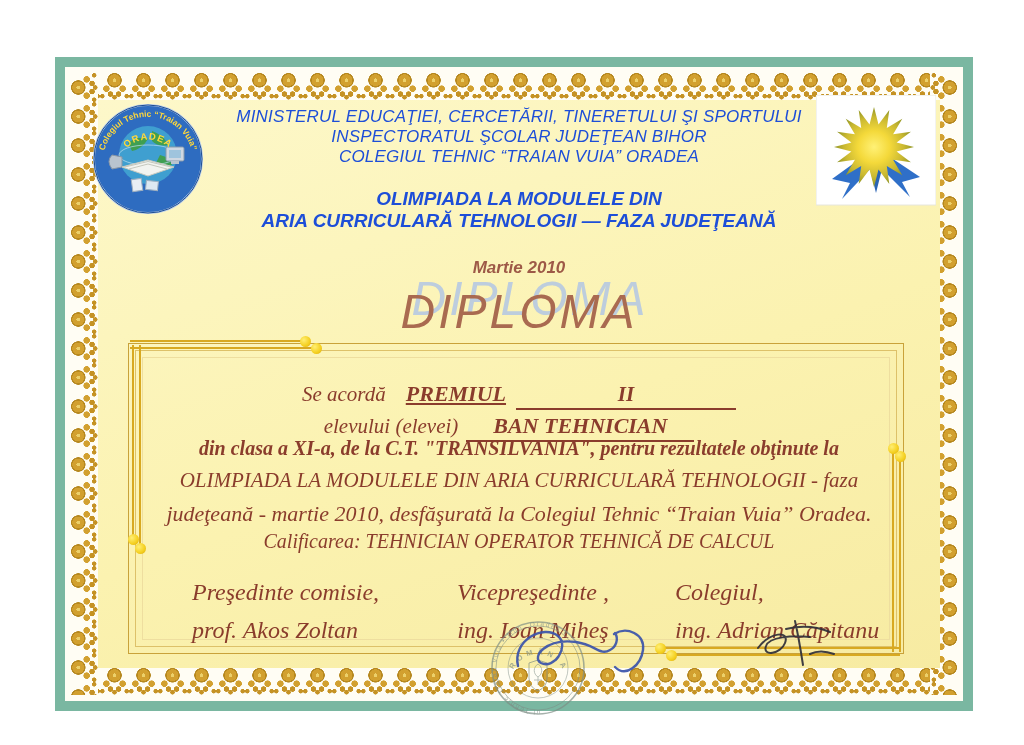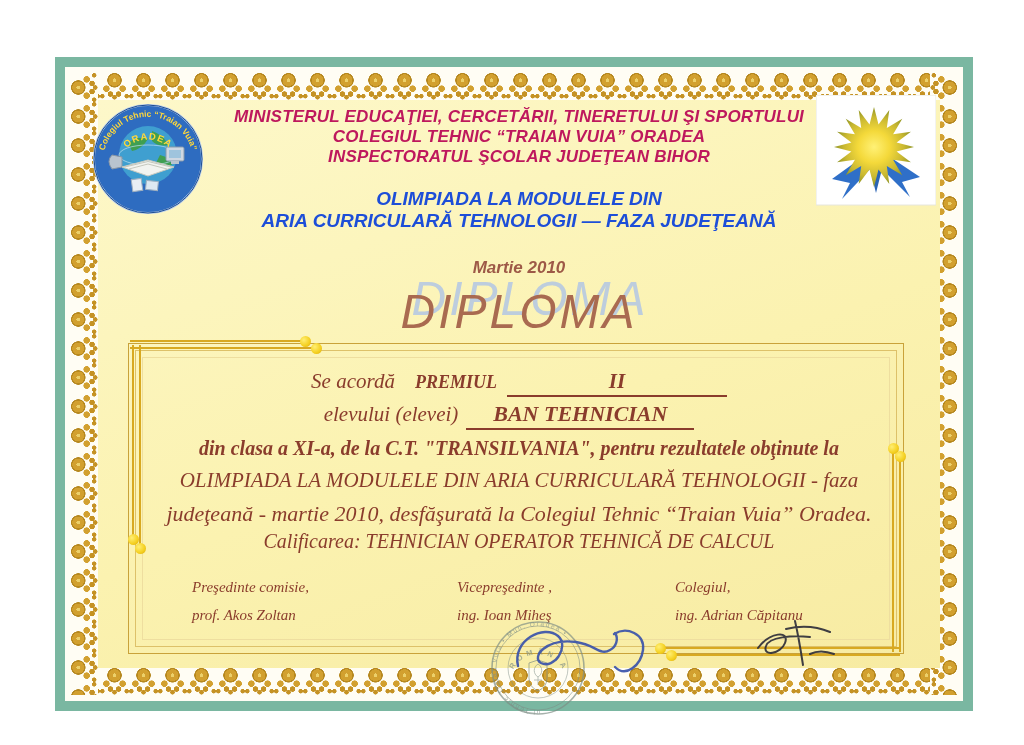--- a/index.html
+++ b/index.html
@@ -43,43 +43,43 @@
   .frect{position:absolute;box-sizing:border-box;background:transparent;}
   .frect.a{left:128px;top:343px;width:776px;height:311px;border:1px solid #c9a23a;}
   .frect.b{left:135px;top:350px;width:762px;height:297px;border:1px solid #ddc169;}
   .frect.c{left:142px;top:357px;width:748px;height:283px;border:1px solid #eede9f;}
   .pline{position:absolute;background:#d8a921;}
   .pdot{position:absolute;width:11px;height:11px;border-radius:50%;
         background:radial-gradient(circle at 35% 35%, #ffee73, #f4cf1e 60%, #d5a414);}
   
   .hdr{position:absolute;left:98px;width:842px;text-align:center;
        font-family:"Liberation Sans","DejaVu Sans",sans-serif;font-style:italic;
-       color:#be185d;font-weight:bold;}
+       color:#1d4ed8;}
   .hdr-top{top:107px;font-size:17px;line-height:20px;letter-spacing:.2px;}
   .hdr-event{top:188px;font-size:19px;line-height:22px;font-weight:bold;color:#1d4ed8;}
   .hdr-date{top:233px;font-size:17px;font-weight:bold;color:#9d5947;margin-top:25px;}
   .title{position:absolute;left:98px;top:284px;width:842px;text-align:center;
          font-family:"Liberation Sans","DejaVu Sans",sans-serif;font-style:italic;
          font-size:48px;letter-spacing:3px;color:#a96a50;
          text-shadow:11px -13px 0 rgba(178,198,228,.85);}
   .script{font-family:"Liberation Serif","DejaVu Serif",serif;font-style:italic;color:#8a3c2c;}
   .row{position:absolute;left:98px;width:842px;display:flex;justify-content:center;
-       align-items:baseline;}
+       align-items:baseline;margin-top:12px;}
   .row1{top:369px;font-size:21px;}
   .row2{top:401px;font-size:21px;}
   .blank{display:inline-block;border-bottom:2px solid #8a3c2c;text-align:center;
          padding-bottom:1px;font-weight:bold;}
   .cline{position:absolute;left:98px;width:842px;text-align:center;}
   .l3{top:437px;font-size:20px;font-weight:bold;}
   .l4{top:468px;font-size:21px;}
   .l5{top:501px;font-size:22px;}
   .l6{top:530px;font-size:20px;}
-  .sig{position:absolute;top:579px;font-size:15px;}
+  .sig{position:absolute;top:579px;font-size:24px;}
   .sig .name{margin-top:11px;}
-  .sig1{left:192px;} .sig2{left:457px;} .sig3{left:675px;}
+  .sig1{left:192px;} .sig2{left:457px;text-align:center;} .sig3{left:675px;}
   .abs{position:absolute;}
   .z2{z-index:2;}.z3{z-index:3;}.z5{z-index:5;}.z6{z-index:6;}
 </style>
 </head>
 <body>
 
 <div class="scan">
 
   <div class="teal-frame">
     <div class="floral floral-h floral-top"></div>
@@ -147,35 +147,35 @@
         <stop offset="40%" stop-color="#f4d93a"></stop>
         <stop offset="75%" stop-color="#c9b832"></stop>
         <stop offset="100%" stop-color="#8e9426"></stop>
       </radialGradient>
     </defs>
     <polygon fill="url(#starGrad)" points="98,52 80.6,56.5 94.9,67.3 77.1,64.8 86.3,80.3 70.8,71.1 73.3,88.9 62.5,74.6 58,92 53.5,74.6 42.7,88.9 45.2,71.1 29.7,80.3 38.9,64.8 21.1,67.3 35.4,56.5 18,52 35.4,47.5 21.1,36.7 38.9,39.2 29.7,23.7 45.2,32.9 42.7,15.1 53.5,29.4 58,12 62.5,29.4 73.3,15.1 70.8,32.9 86.3,23.7 77.1,39.2 94.9,36.7 80.6,47.5"></polygon>
   </svg>
 
   <div class="hdr hdr-top z3">
     <div>MINISTERUL EDUCAŢIEI, CERCETĂRII, TINERETULUI ŞI SPORTULUI</div>
+    <div>INSPECTORATUL ŞCOLAR JUDEŢEAN BIHOR</div>
     <div>COLEGIUL TEHNIC “TRAIAN VUIA” ORADEA</div>
-    <div>INSPECTORATUL ŞCOLAR JUDEŢEAN BIHOR</div>
   </div>
   <div class="hdr hdr-event z3">
     <div>OLIMPIADA LA MODULELE DIN</div>
     <div>ARIA CURRICULARĂ TEHNOLOGII — FAZA JUDEŢEANĂ</div>
   </div>
   <div class="hdr hdr-date z3">Martie 2010</div>
 
   <div class="title z3">DIPLOMA</div>
 
   <div class="row row1 script z3">
     <span>Se acordă</span>
     <span style="width:20px;"></span>
-    <span style="font-size:18px;font-weight:bold;">PREMIUL</span>
+    <span style="font-size:22px;font-weight:bold;text-decoration:underline;">PREMIUL</span>
     <span style="width:10px;"></span>
     <span class="blank" style="width:220px;">II</span>
   </div>
   <div class="row row2 script z3" style="transform:translateX(-10px);">
     <span>elevului (elevei)</span>
     <span style="width:8px;"></span>
     <span class="blank" style="width:228px;font-size:22px;">BAN TEHNICIAN</span>
   </div>
   <div class="cline l3 script z3">din clasa a XI-a, de la C.T. "TRANSILVANIA",  pentru rezultatele obţinute la</div>
   <div class="cline l4 script z3">OLIMPIADA LA MODULELE DIN ARIA CURRICULARĂ TEHNOLOGII - faza</div>

